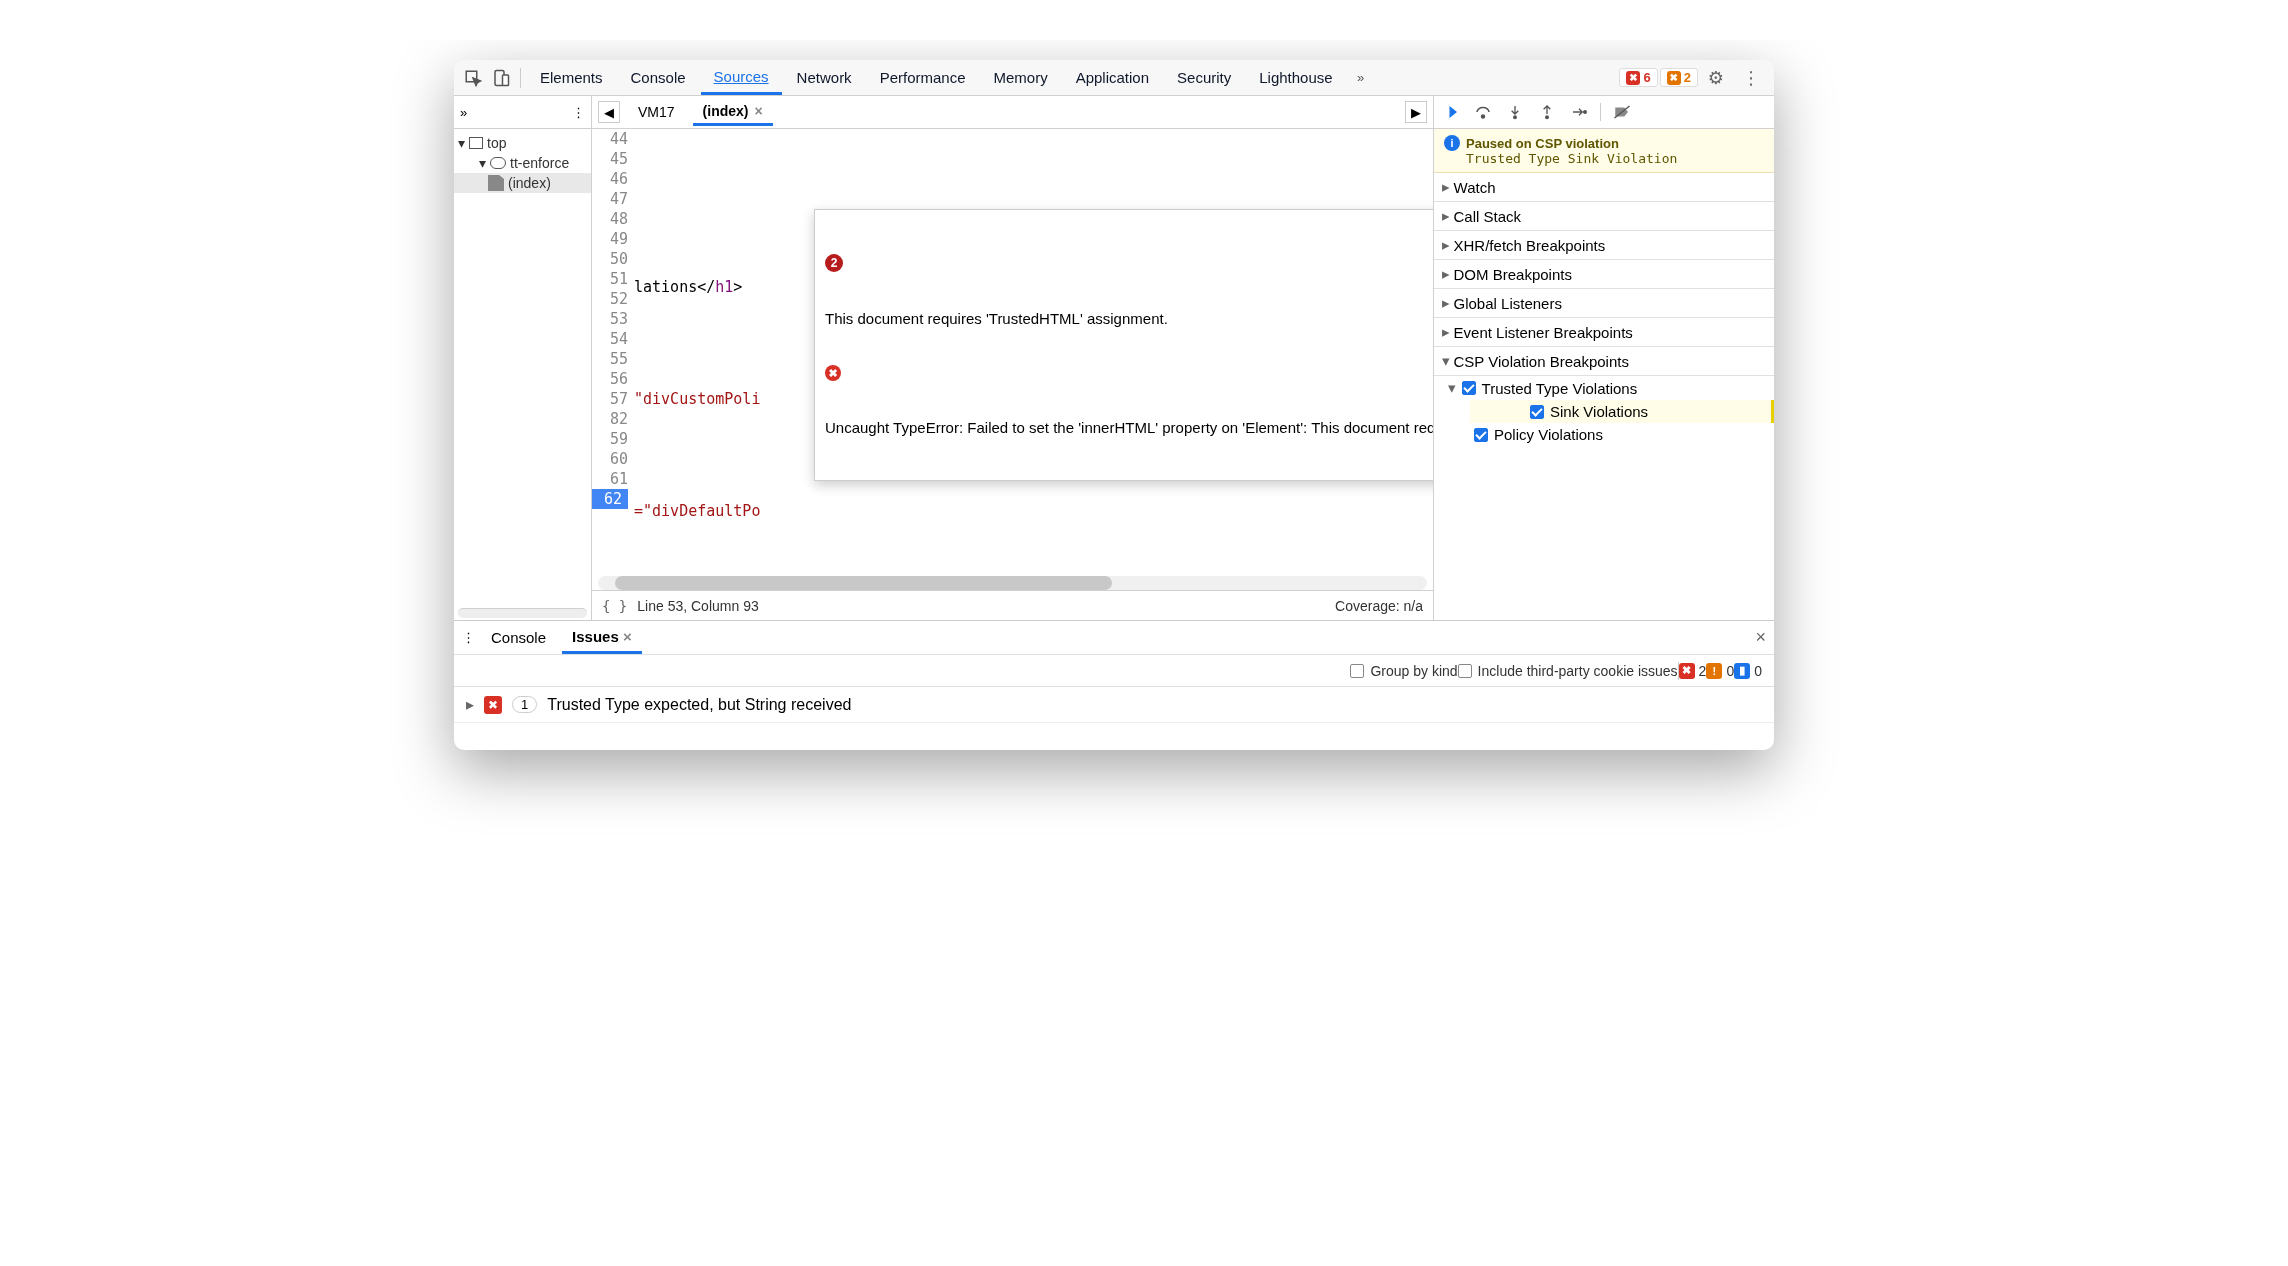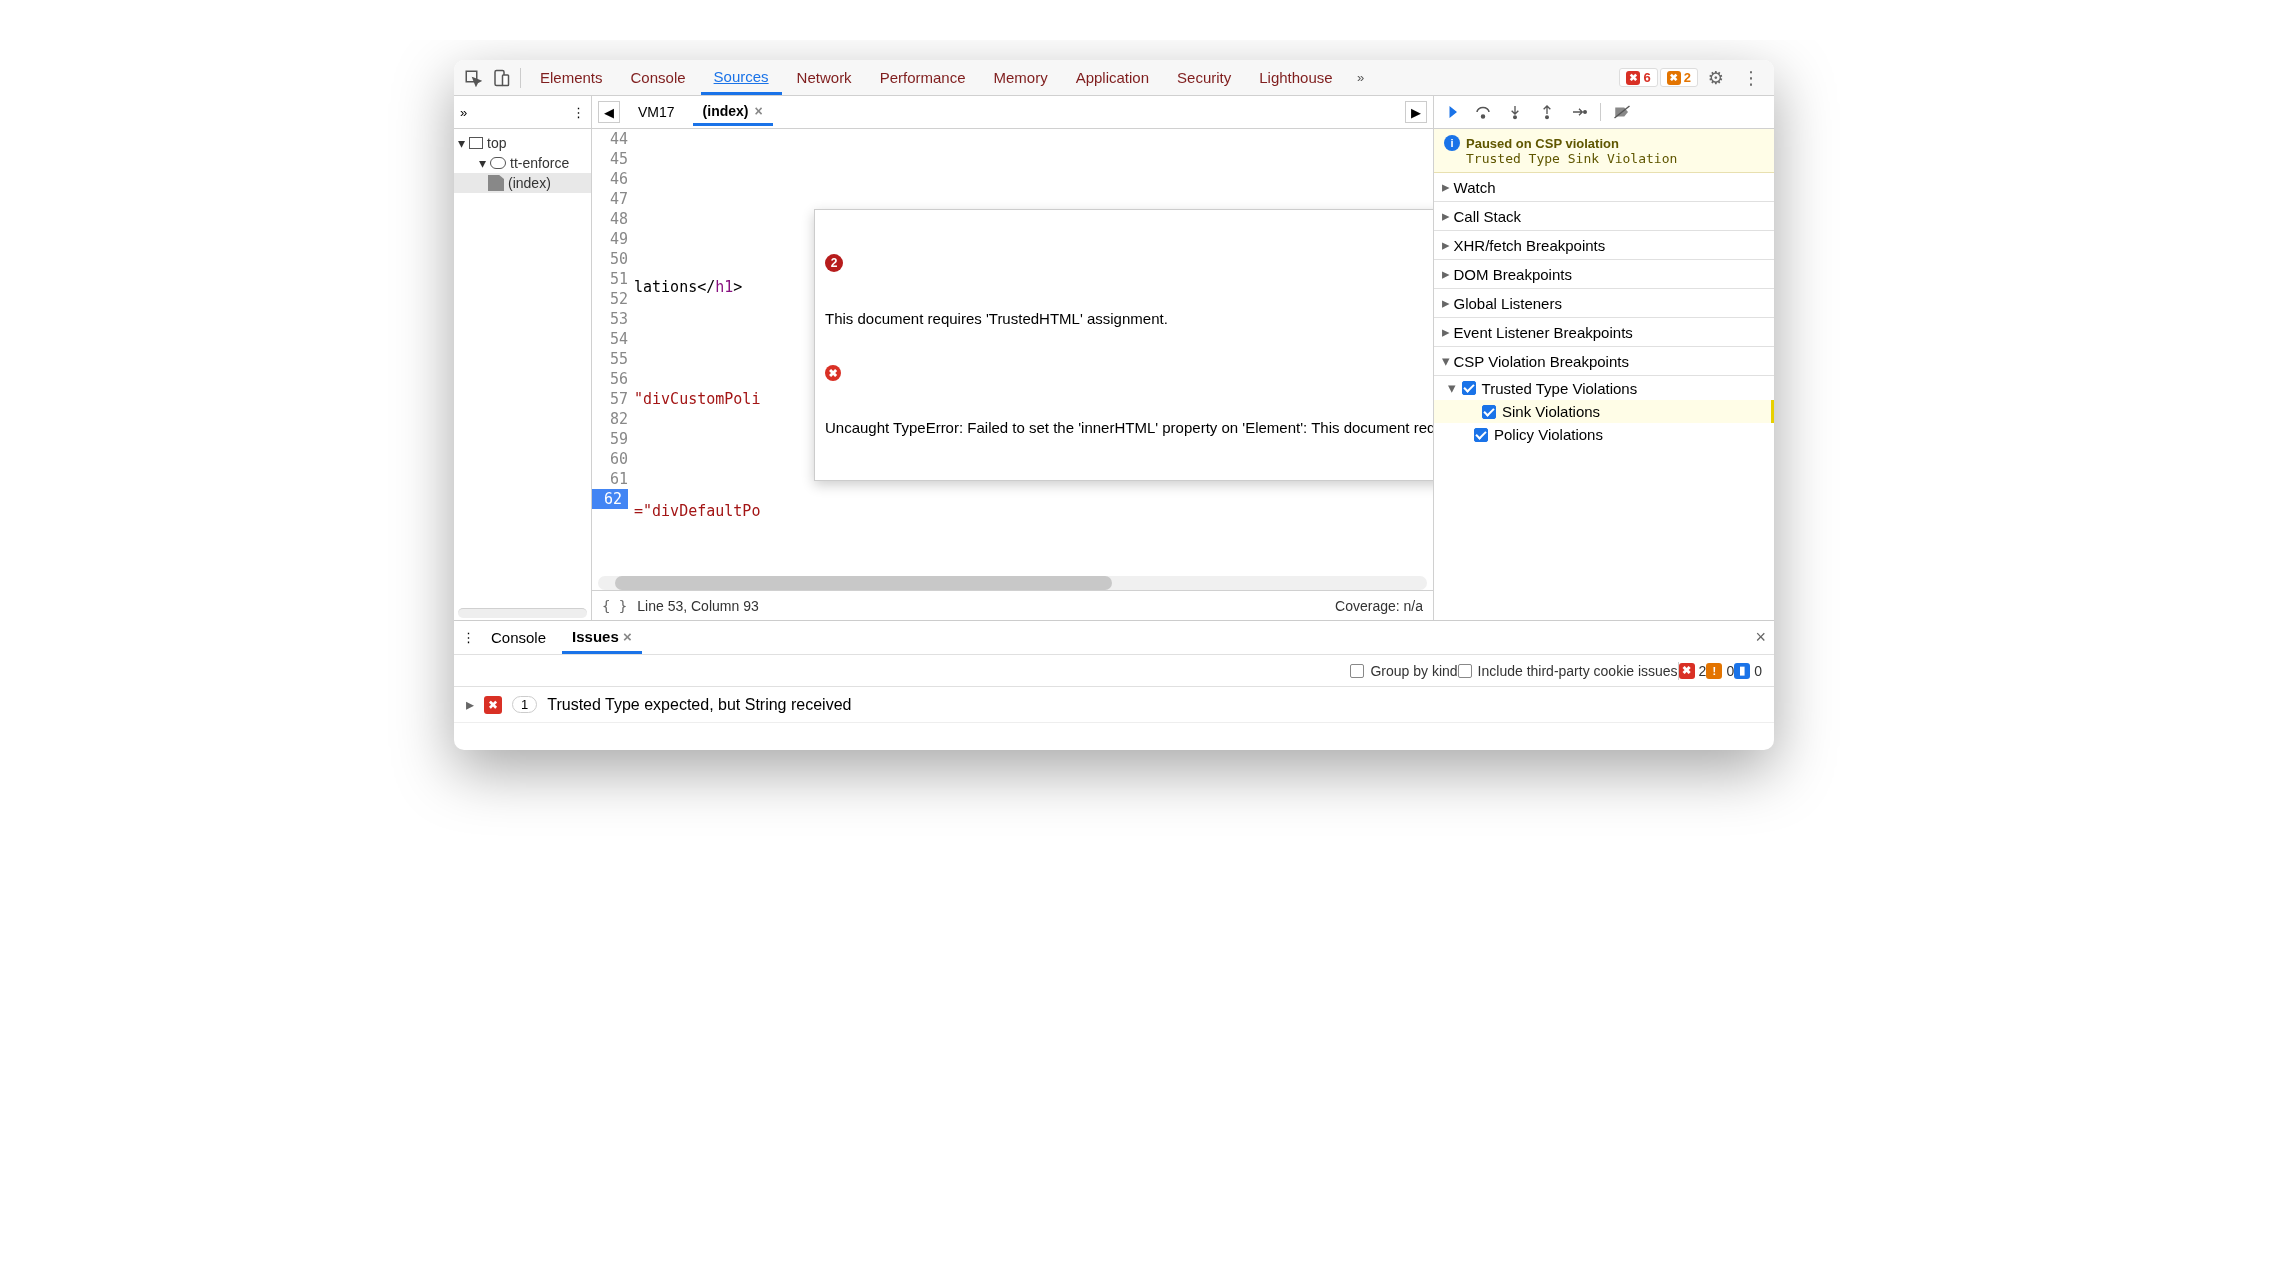--- a/index.html
+++ b/index.html
@@ -35,21 +35,21 @@
 .traffic { display:flex; gap:8px; margin-right:10px; }
 .traffic span { width:12px; height:12px; border-radius:50%; }
 .tl-close{background:#ff5f57;} .tl-min{background:#ffbd2e;} .tl-max{background:#28c940;}
 .titlebar-title { flex:1; text-align:center; font-weight:600; font-size:14px; color:#333; }
 
 .tabs {
   height:36px; display:flex; align-items:center; border-bottom:1px solid #d0d0d0;
   background:#f7f7f7; padding:0 6px; gap:2px;
 }
 .toolbar-icon { width:26px; height:26px; display:flex; align-items:center; justify-content:center; color:#555; }
-.tabs .tab { padding:0 13px; height:100%; display:flex; align-items:center; color:#7f1d1d; cursor:pointer; font-size:15px;}
+.tabs .tab { padding:0 13px; height:100%; display:flex; align-items:center; color:#0f172a; cursor:pointer; font-size:15px;}
 .tabs .tab.active { border-bottom:3px solid #1a73e8; color:#1a73e8;text-decoration:underline; }
 .tabs .spacer { flex:1; }
 .badge { display:inline-flex; align-items:center; gap:3px; padding:1px 6px; border-radius:3px; font-size:13px; font-weight:600; border:1px solid #ddd; background:#fff;}
 .badge.err { color:#d93025; }
 .badge.warn { color:#e37400; }
 .badge .ico { width:14px; height:14px; display:inline-flex; align-items:center; justify-content:center; border-radius:3px; color:#fff; font-size:10px;}
 .badge.err .ico{background:#d93025;} .badge.warn .ico{background:#e37400;}
 .gear, .more-v { color:#666; font-size:18px; padding:0 8px;}
 
 .body { flex:1; display:flex; overflow:hidden; }
@@ -341,21 +341,21 @@
         </div>
       <div class="section open">
           <span class="arr"></span>
           <span>CSP Violation Breakpoints</span>
         </div>
       <div class="sub" style="padding-left:14px;">
           <span style="color:#666">▾</span>
           <span class="chk"></span>
           <span>Trusted Type Violations</span>
         </div>
-      <div class="sub hl" style="padding-left:48px;">
+      <div class="sub hl" style="padding-left:60px;margin-left:36px;">
           <span class="chk"></span>
           <span>Sink Violations</span>
         </div>
       <div class="sub" style="padding-left:40px;">
           <span class="chk"></span>
           <span>Policy Violations</span>
         </div>
     </div>
 
   </div>

